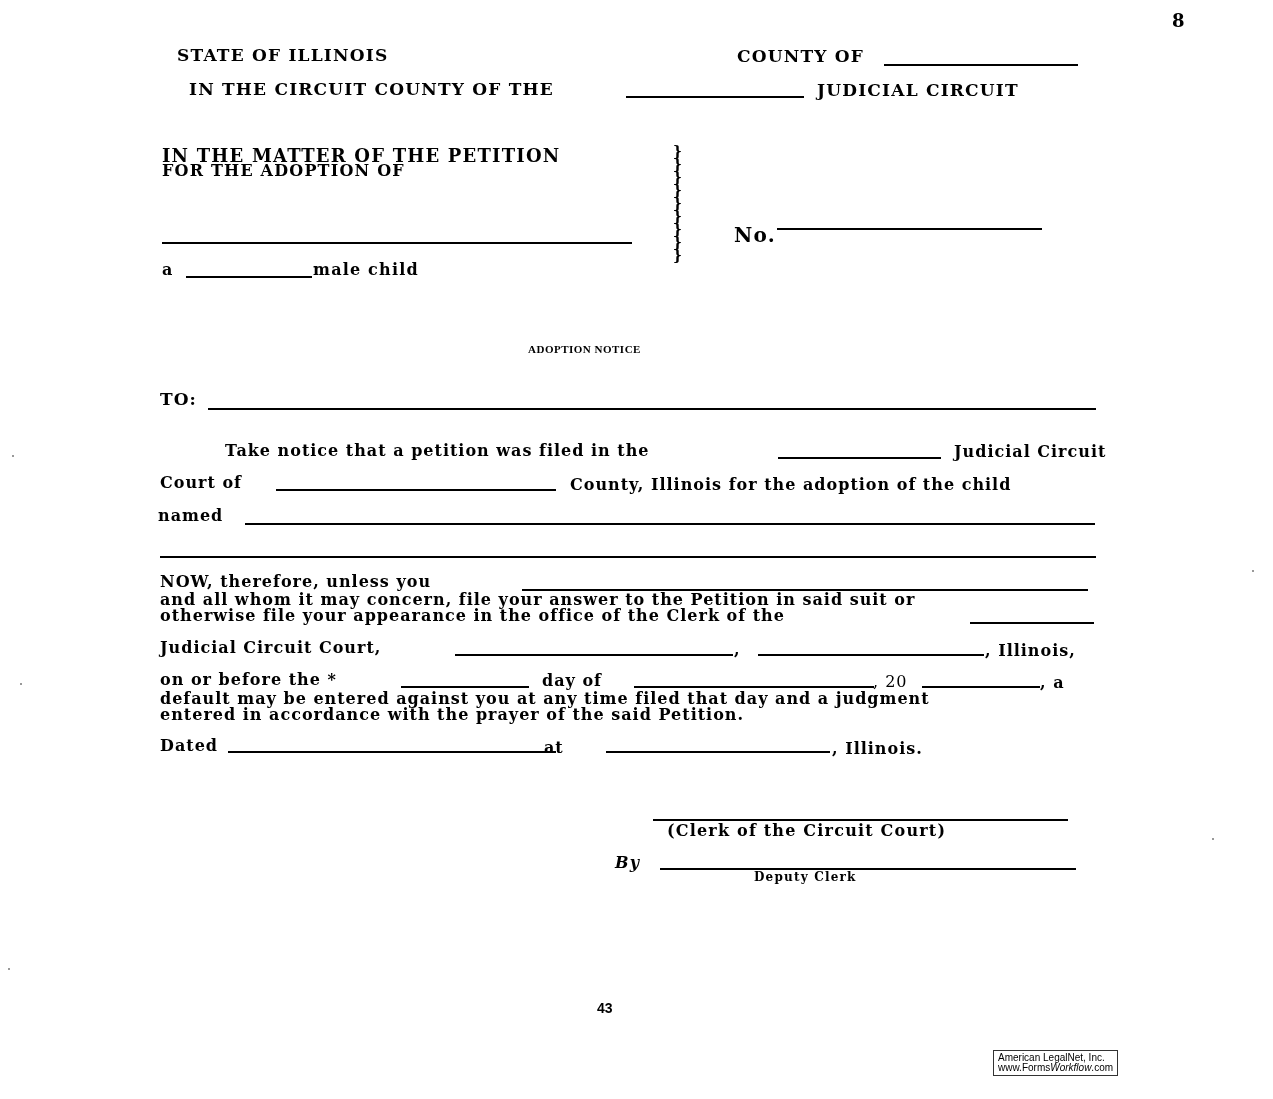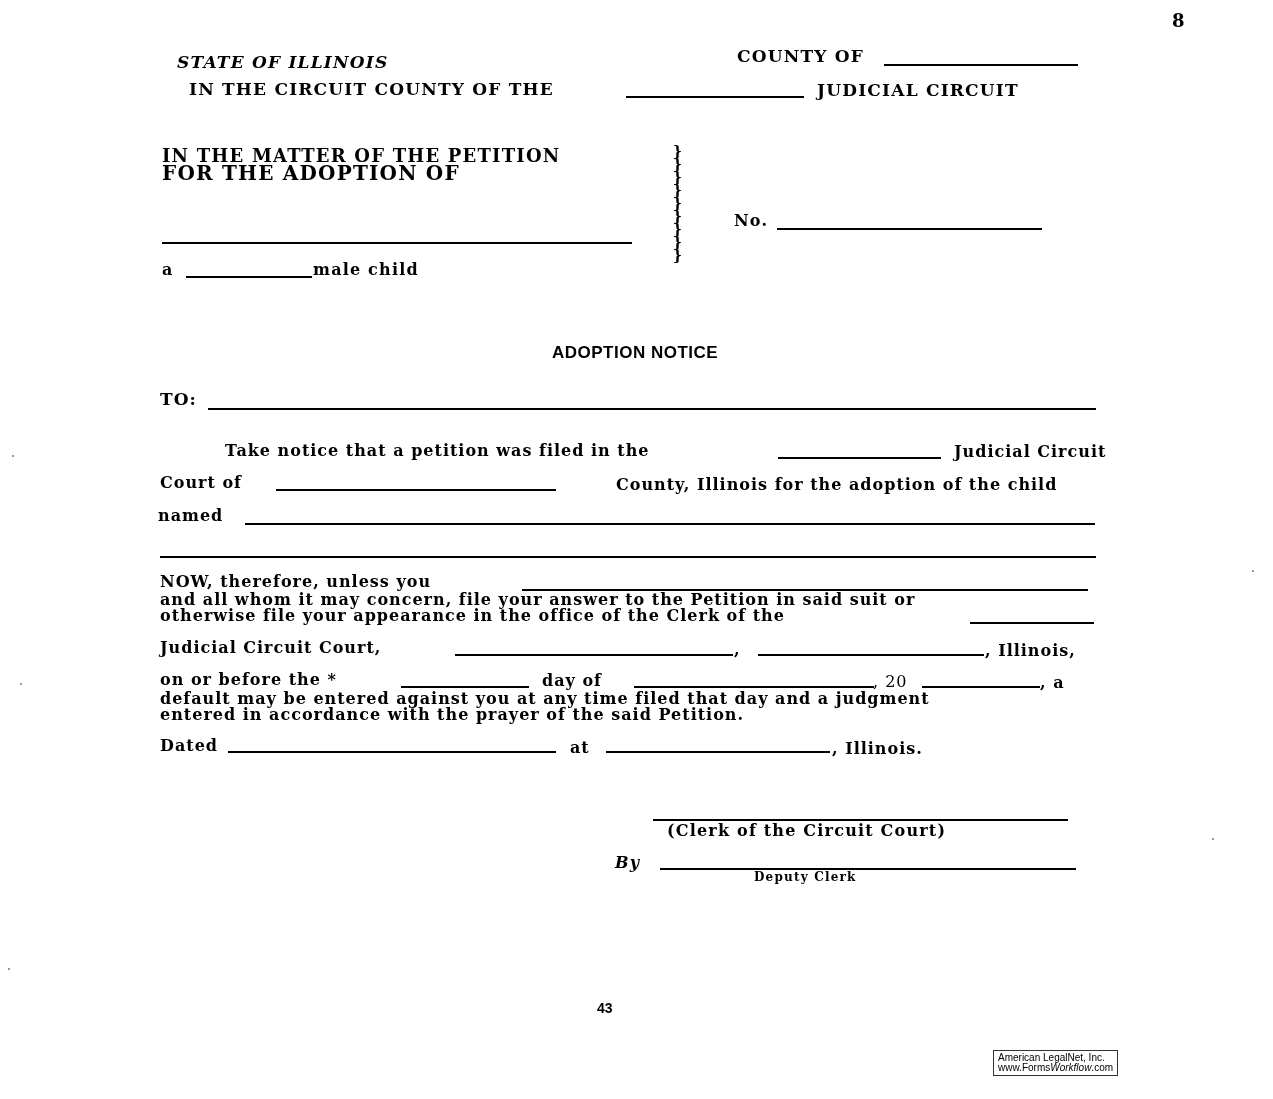--- a/index.html
+++ b/index.html
@@ -12,62 +12,62 @@
   .bracket { font-family: "DejaVu Serif", serif; font-weight: bold; font-size: 14px; line-height: 13px; width: 8px; text-align: center; }
   .watermark { border: 1px solid #333; font-family: "Liberation Sans", sans-serif; font-size: 10px; line-height: 10px; padding: 2px 4px; color: #000; }
   .watermark i { font-style: italic; }
   .speck { position: absolute; width: 2px; height: 2px; background: #999; }
 </style>
 </head>
 <body>
 
 <div class="abs hdr" style="left:1172px; top:10px; font-size:18px;">8</div>
 
-<div class="abs hdr" style="left:177px; top:52px;font-style:italic;">STATE OF ILLINOIS</div>
+<div class="abs hdr" style="left:177px; top:45px;">STATE OF ILLINOIS</div>
 <div class="abs hdr" style="left:737px; top:46px;">COUNTY OF</div>
 <div class="line" style="left:884px; top:64px; width:194px;"></div>
 
 <div class="abs hdr" style="left:189px; top:79px;">IN THE CIRCUIT COUNTY OF THE</div>
 <div class="line" style="left:626px; top:96px; width:178px;"></div>
 <div class="abs hdr" style="left:817px; top:80px;">JUDICIAL CIRCUIT</div>
 
 <div class="abs hdr" style="left:162px; top:145px; font-size:18px;">IN THE MATTER OF THE PETITION</div>
-<div class="abs hdr" style="left:162px; top:161px; font-size:20px;">FOR THE ADOPTION OF</div>
+<div class="abs hdr" style="left:162px; top:161px; font-size:16px;">FOR THE ADOPTION OF</div>
 <div class="line" style="left:162px; top:242px; width:470px;"></div>
 <div class="abs hdr" style="left:162px; top:260px; font-size:16px;">a</div>
 <div class="line" style="left:186px; top:276px; width:126px;"></div>
 <div class="abs hdr" style="left:313px; top:260px; font-size:16px;">male child</div>
 
 <div class="abs" style="left:673px; top:145px;">
   <div class="bracket">}</div>
     <div class="bracket">}</div>
     <div class="bracket">}</div>
     <div class="bracket">}</div>
   <div class="bracket">}</div>
     <div class="bracket">}</div>
     <div class="bracket">}</div>
     <div class="bracket">}</div>
     <div class="bracket">}</div>
 </div>
 
-<div class="abs hdr" style="left:734px; top:211px; font-size:16px;">No.</div>
+<div class="abs hdr" style="left:734px; top:223px; font-size:20px;">No.</div>
 <div class="line" style="left:777px; top:228px; width:265px;"></div>
 
-<div class="abs" style="left:552px; top:343px; font-family:Liberation Sans, sans-serif; font-weight:bold; font-size:17px; letter-spacing:0.5px;">ADOPTION NOTICE</div>
+<div class="abs" style="left:528px; top:343px; font-family:Liberation Serif, serif; font-weight:bold; font-size:11px; letter-spacing:0.5px;">ADOPTION NOTICE</div>
 
 <div class="abs body-txt" style="left:160px; top:389px; font-size:17px;">TO:</div>
 <div class="line" style="left:208px; top:408px; width:888px;"></div>
 
 <div class="abs body-txt" style="left:225px; top:441px;">Take notice that a petition was filed in the</div>
 <div class="line" style="left:778px; top:457px; width:163px;"></div>
 <div class="abs body-txt" style="left:954px; top:442px;">Judicial Circuit</div>
 
 <div class="abs body-txt" style="left:160px; top:473px;">Court of</div>
 <div class="line" style="left:276px; top:489px; width:280px;"></div>
-<div class="abs body-txt" style="left:570px; top:475px;margin-left:46px;">County, Illinois for the adoption of the child</div>
+<div class="abs body-txt" style="left:570px; top:475px;">County, Illinois for the adoption of the child</div>
 
 <div class="abs body-txt" style="left:158px; top:506px;">named</div>
 <div class="line" style="left:245px; top:523px; width:850px;"></div>
 <div class="line" style="left:160px; top:556px; width:936px;"></div>
 
 <div class="abs body-txt" style="left:160px; top:572px;">NOW, therefore, unless you</div>
 <div class="line" style="left:522px; top:589px; width:566px;"></div>
 <div class="abs body-txt" style="left:160px; top:590px;">and all whom it may concern, file your answer to the Petition in said suit or</div>
 <div class="abs body-txt" style="left:160px; top:606px;">otherwise file your appearance in the office of the Clerk of the</div>
 <div class="line" style="left:970px; top:622px; width:124px;"></div>
@@ -83,21 +83,21 @@
 <div class="abs body-txt" style="left:542px; top:671px;">day of</div>
 <div class="line" style="left:634px; top:686px; width:240px;"></div>
 <div class="abs body-txt" style="left:873px; top:672px; font-weight:normal;">, 20</div>
 <div class="line" style="left:922px; top:686px; width:118px;"></div>
 <div class="abs body-txt" style="left:1040px; top:673px;">, a</div>
 <div class="abs body-txt" style="left:160px; top:689px;">default may be entered against you at any time filed that day and a judgment</div>
 <div class="abs body-txt" style="left:160px; top:705px;">entered in accordance with the prayer of the said Petition.</div>
 
 <div class="abs body-txt" style="left:160px; top:736px;">Dated</div>
 <div class="line" style="left:228px; top:751px; width:328px;"></div>
-<div class="abs body-txt" style="left:570px; top:738px;">at</div>
+<div class="abs body-txt" style="left:544px; top:738px;">at</div>
 <div class="line" style="left:606px; top:751px; width:224px;"></div>
 <div class="abs body-txt" style="left:832px; top:739px;">, Illinois.</div>
 
 <div class="line" style="left:653px; top:819px; width:415px;"></div>
 <div class="abs hdr" style="left:667px; top:821px; font-size:16px;">(Clerk of the Circuit Court)</div>
 <div class="abs hdr" style="left:615px; top:853px; font-size:16px;font-style:italic;">By</div>
 <div class="line" style="left:660px; top:868px; width:416px;"></div>
 <div class="abs hdr" style="left:754px; top:870px; font-size:12px;">Deputy Clerk</div>
 
 <div class="abs" style="left:597px; top:1000px; font-family:'Liberation Sans',sans-serif; font-weight:bold; font-size:14px;">43</div>

